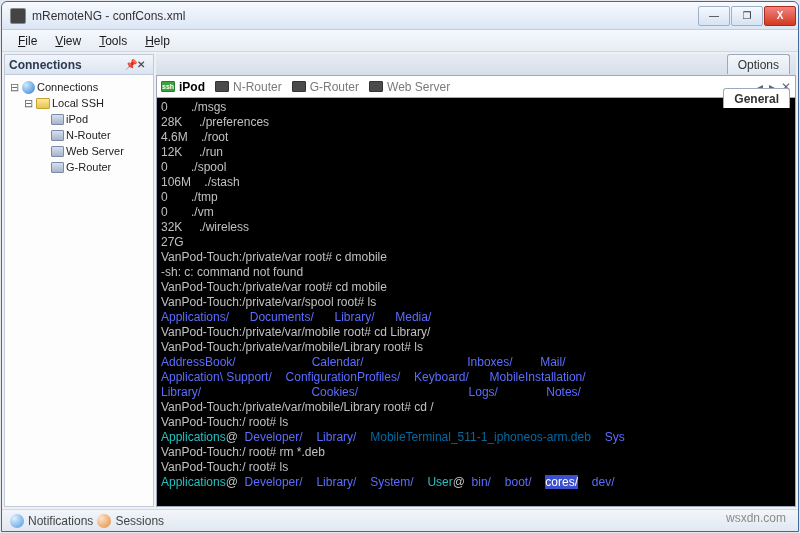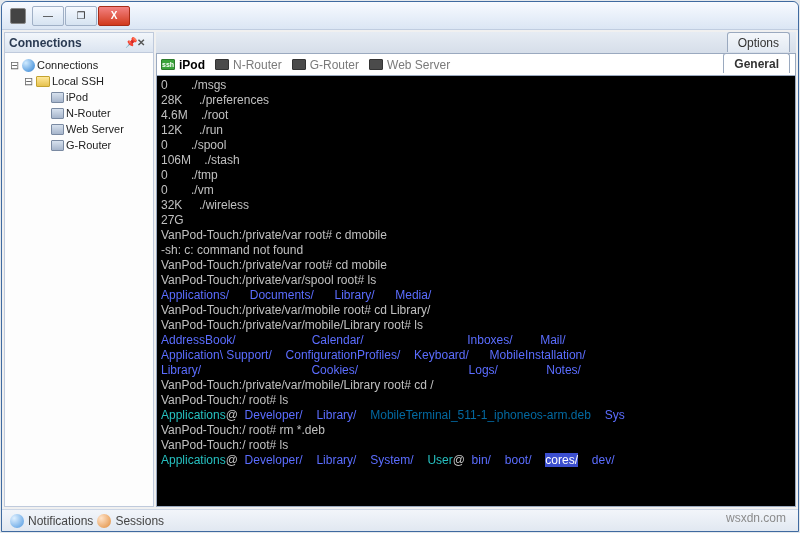--- a/index.html
+++ b/index.html
@@ -37,21 +37,21 @@
   .tree-row { display:flex; align-items:center; height:16px; gap:2px; padding-left:2px;}
   .tw { width:11px; text-align:center; color:#6b6b6b; font-size:11px; line-height:11px;}
   .folder { width:14px; height:11px; background:linear-gradient(#ffe89a,#e6c24f); border:1px solid #c4a32f; border-radius:1px;}
   .globe-sm{width:13px;height:13px;border-radius:50%;background:radial-gradient(circle at 30% 30%,#cfeaff,#2b7fd1);}
   .computer{width:13px;height:11px;background:linear-gradient(#d7e1ee,#a6b5cb);border:1px solid #7a8aa2;border-radius:1px;}
   .tree-label{font-size:11px;color:#222;white-space:nowrap;}
 
   .right-area{flex:1;display:flex;flex-direction:column;margin:2px 2px 2px 0;}
   .tabstrip{height:22px;display:flex;align-items:flex-end;background:linear-gradient(#e6ecf4,#d6dee9);padding:0 4px;border-bottom:1px solid #9aa9bf;flex-direction:column;}
   .tab{padding:3px 10px 2px;border:1px solid #9aa9bf;border-bottom:none;background:linear-gradient(#f4f7fb,#e2e9f2);border-radius:3px 3px 0 0;margin-right:2px;color:#333;}
-  .tab.active{background:#fff;font-weight:bold;position:relative;top:1px;}
+  .tab.active{background:#fff;font-weight:bold;position:relative;top:14px;}
   .tabstrip .right-tools{margin-left:auto;display:flex;gap:6px;color:#555;font-size:11px;padding-right:2px;}
   .conn-tabs{height:22px;background:#fff;border:1px solid #9aa9bf;border-top:none;display:flex;align-items:center;padding:0 4px;gap:10px;}
   .conn-tab{display:flex;align-items:center;gap:4px;color:#7a7a7a;}
   .conn-tab.active{color:#000;font-weight:bold;}
   .ct-icon{width:14px;height:11px;background:#3aa43a;border:1px solid #2c7a2c;border-radius:1px;color:#fff;font-size:7px;text-align:center;line-height:10px;}
   .ct-icon.gray{background:#4b4b4b;border-color:#333;}
   .conn-tabs .rt{margin-left:auto;display:flex;gap:6px;color:#666;}
 
   .terminal{flex:1;background:#000;color:#c0c0c0;font-family:"Consolas","Courier New",monospace;font-size:11.5px;line-height:15px;padding:2px 4px;overflow:auto;white-space:pre-wrap;border:1px solid #9aa9bf;border-top:none;}
   .t-blue{color:#5b6dff;text-align:right;} .t-cyan{color:#26c0c0;} .t-red{color:#0369a1;}
@@ -64,33 +64,40 @@
   .ic.sess{background:radial-gradient(circle at 30% 30%,#ffe3c9,#e08b3a);}
   .wm{position:absolute;right:14px;bottom:8px;color:#8b8b8b;font-size:12px;}
 </style>
 </head>
 <body>
 
 <div class="window">
 
   <div class="titlebar">
     <div class="app-icon"></div>
+    <div class="title-text">mRemoteNG - confCons.xml</div>
     <div class="win-btns">
       <div class="win-btn">
           <span>—</span>
         </div>
       <div class="win-btn">
           <span>❐</span>
         </div>
       <div class="win-btn close">
           <span>X</span>
         </div>
     </div>
   </div>
 
+  <div class="menubar">
+    <div class="menu-item"><u>F</u><span>ile</span></div>
+    <div class="menu-item"><u>V</u>iew</div>
+    <div class="menu-item"><u>T</u>ools</div>
+    <div class="menu-item"><u>H</u>elp</div>
+  </div>
 
 
   <div class="workspace">
     <div class="left-pane">
       <div class="pane-header">
         <span>Connections</span>
         <span class="spacer"></span>
         <span class="pin">📌</span>
         <span class="pin">✕</span>
       </div>

